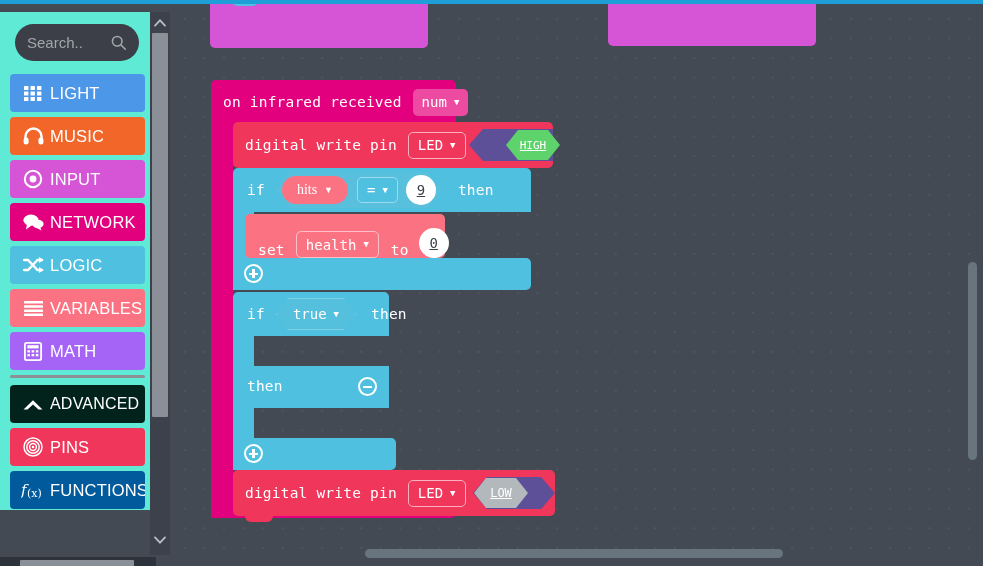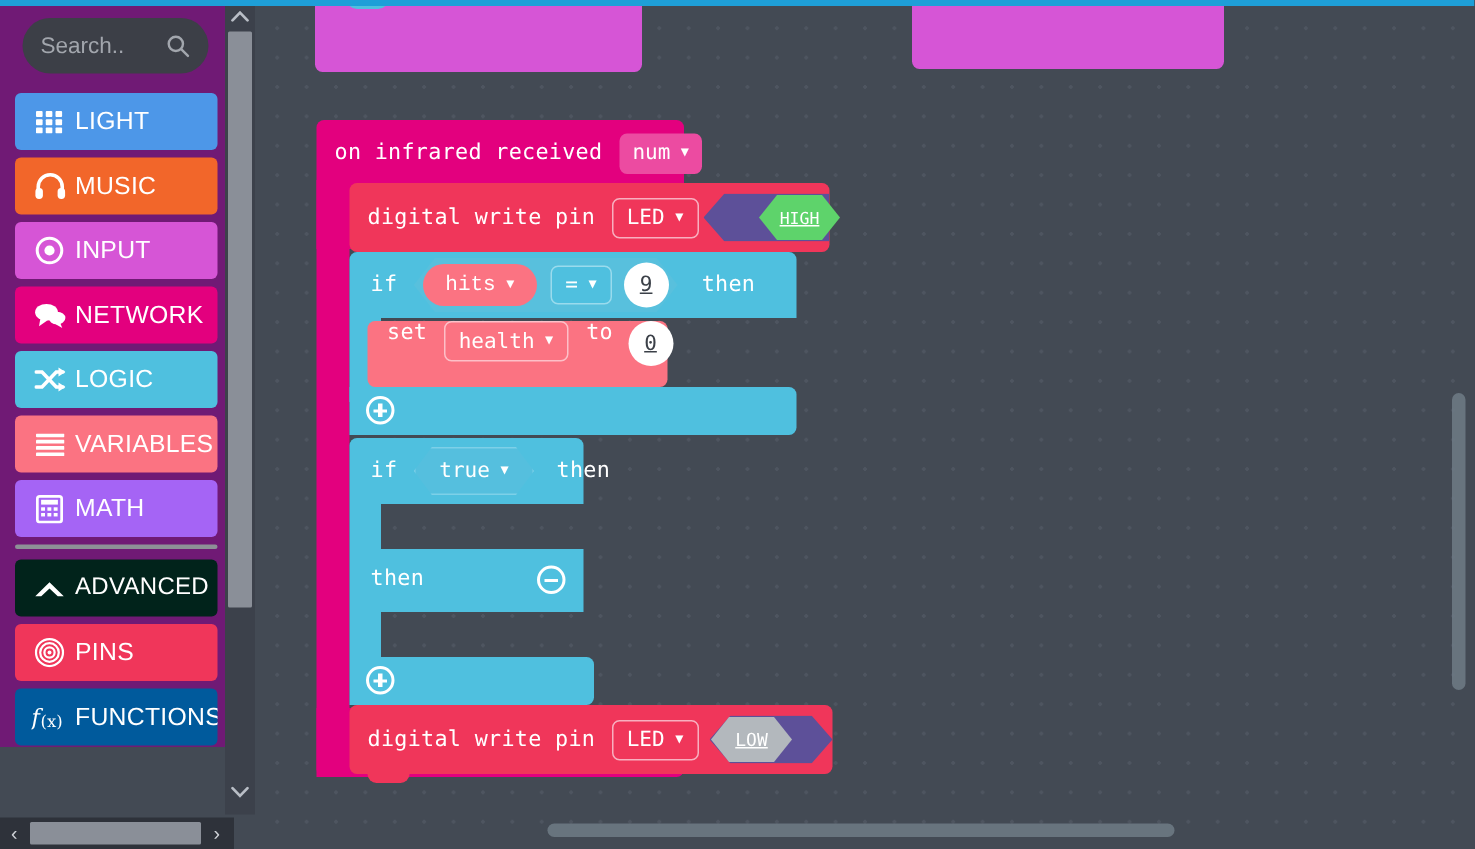--- a/index.html
+++ b/index.html
@@ -13,22 +13,22 @@
   #app { position: relative; width: 983px; height: 566px; overflow: hidden; }
 
   
   .topbar {
     position: absolute; left: 0; top: 0; width: 983px; height: 4px;
     background: #1e9fd8; z-index: 40;
   }
 
   
   .toolbox {
-    position: absolute; left: 0; top: 0; width: 156px; height: 498px;
-    background: #701a75; z-index: 30;
+    position: absolute; left: 0; top: 12px; width: 156px; height: 498px;
+    background: #5eead4; z-index: 30;
   }
   .search-wrap {
     position: absolute; left: 15px; top: 12px; width: 124px; height: 37px;
   }
   .search-box {
     width: 124px; height: 37px; border-radius: 19px;
     background: #3c3f47; border: none; outline: none;
     color: #a2a6ad; font-size: 15px; font-family: "Liberation Sans", sans-serif;
     padding: 0 34px 0 12px; text-align: left;
   }
@@ -113,21 +113,21 @@
     display: inline-flex; align-items: center; justify-content: center;
     height: 27px; border-radius: 5px; padding: 0 9px;
     font-family: "DejaVu Sans Mono", monospace; font-size: 14px; color: #fff;
     cursor: pointer;
   }
   .caret { margin-left: 7px; font-size: 9px; line-height: 1; }
   
   .reporter {
     display: inline-flex; align-items: center; justify-content: flex-start;
     height: 30px; border-radius: 15px; padding: 0 15px;
-    font-family: Liberation Mono, monospace; font-size: 14px; color: #fff;
+    font-family: Liberation Serif, serif; font-size: 14px; color: #fff;
     cursor: pointer;
   }
   .numfield {
     display: inline-flex; align-items: center; justify-content: center;
     min-width: 30px; height: 30px; border-radius: 15px; padding: 0 9px;
     background: #fff; color: #3b4048;
     font-family: "DejaVu Sans Mono", monospace; font-size: 14px;
     text-decoration: underline; cursor: text;
   }
 
@@ -236,21 +236,21 @@
           </div>
           <span class="blk-text" style="margin-left:16px;">then</span>
         </div>
       </div>
 
       <div style="position:absolute;left:22px;top:132px;width:21px;height:56px;background:#4fc0df;"></div>
 
       <div class="blk" style="left:34px;top:134px;">
         <div style="position:absolute;left:0;top:0;width:200px;height:44px;background:#fb7382;border-radius:5px;"></div>
         <div class="notch" style="left:12px;top:43px;background:#fb7382;"></div>
-        <div style="position:absolute;left:13px;top:0;height:44px;display:flex;align-items:flex-start;">
+        <div style="position:absolute;left:13px;top:0;height:44px;display:flex;align-items:flex-end;">
           <span class="blk-text">set</span>
           <span class="field" style="background:#fb7382;border:1.6px solid #fdc0c8;margin-left:11px;">
             <span>health</span>
             <span class="caret">▼</span>
           </span>
           <span class="blk-text" style="margin-left:12px;">to</span>
           <span class="numfield" style="margin-left:10px;">0</span>
         </div>
       </div>
 

